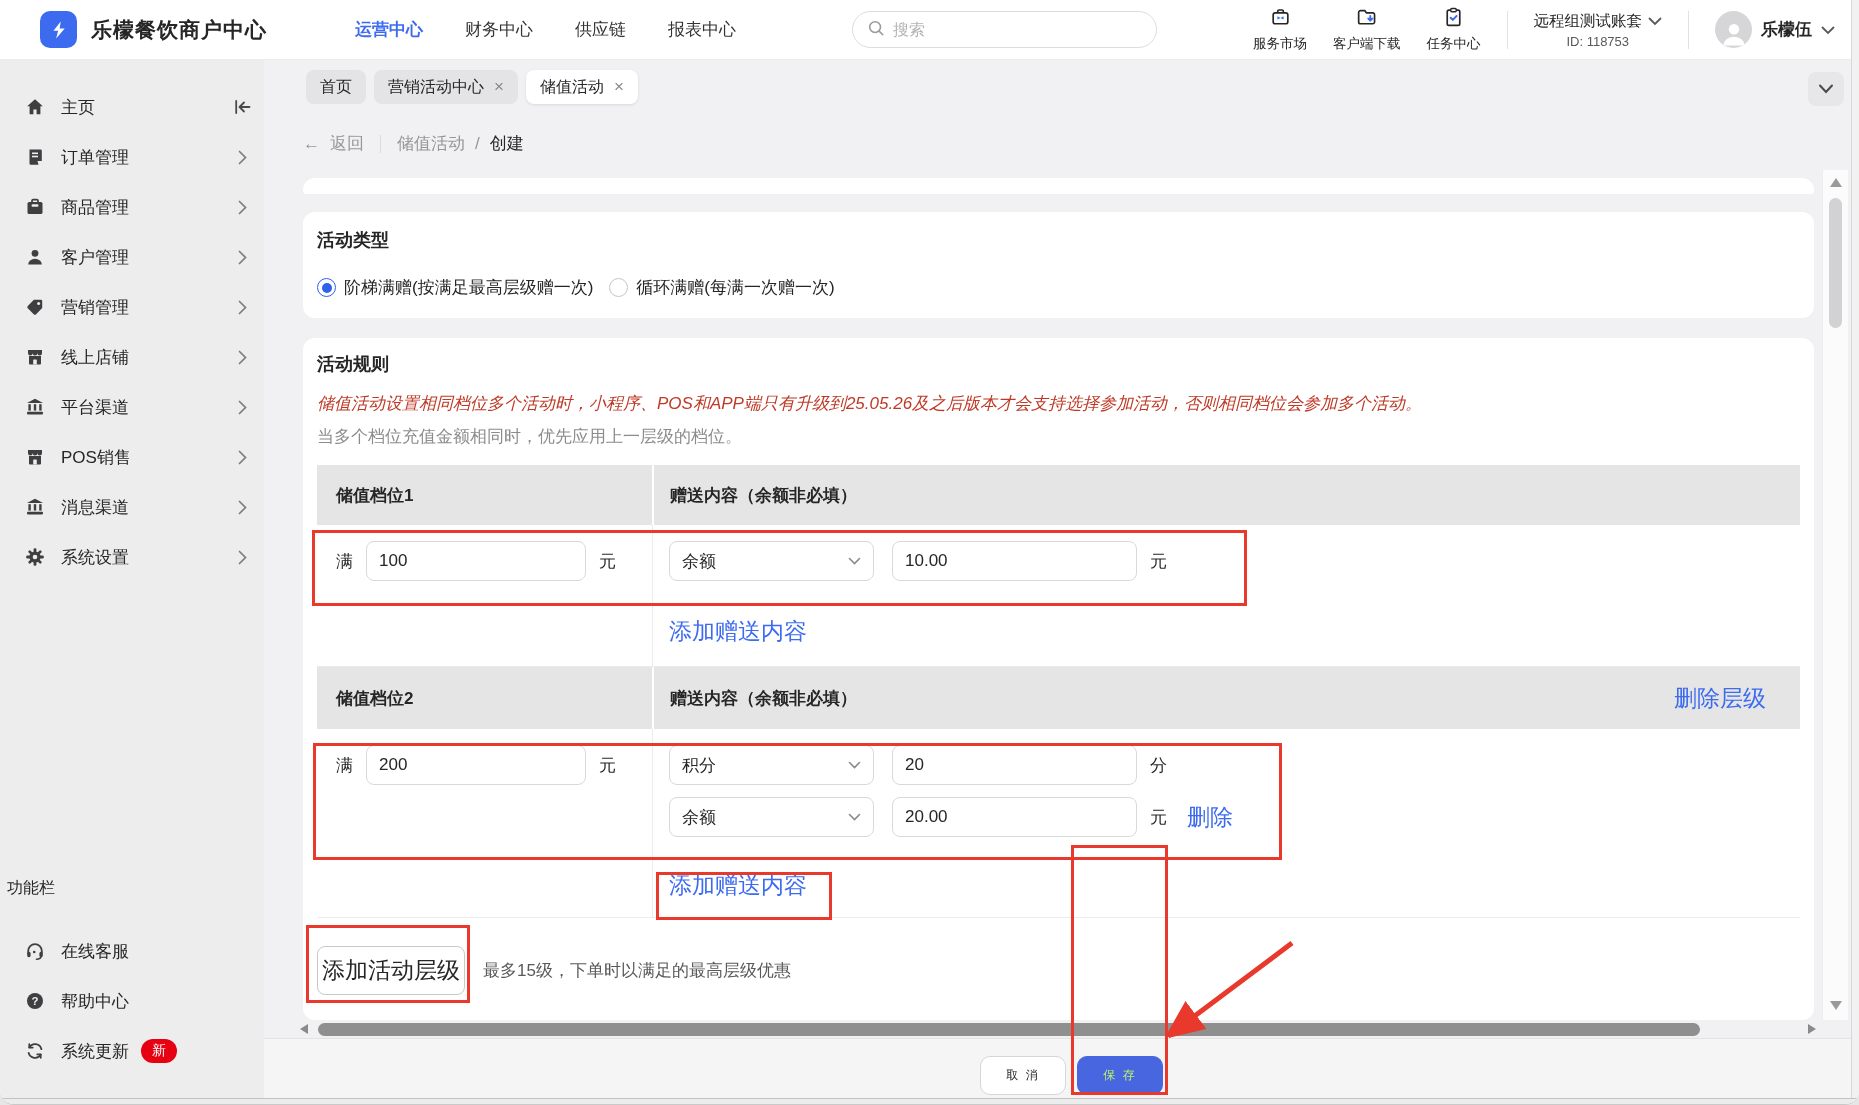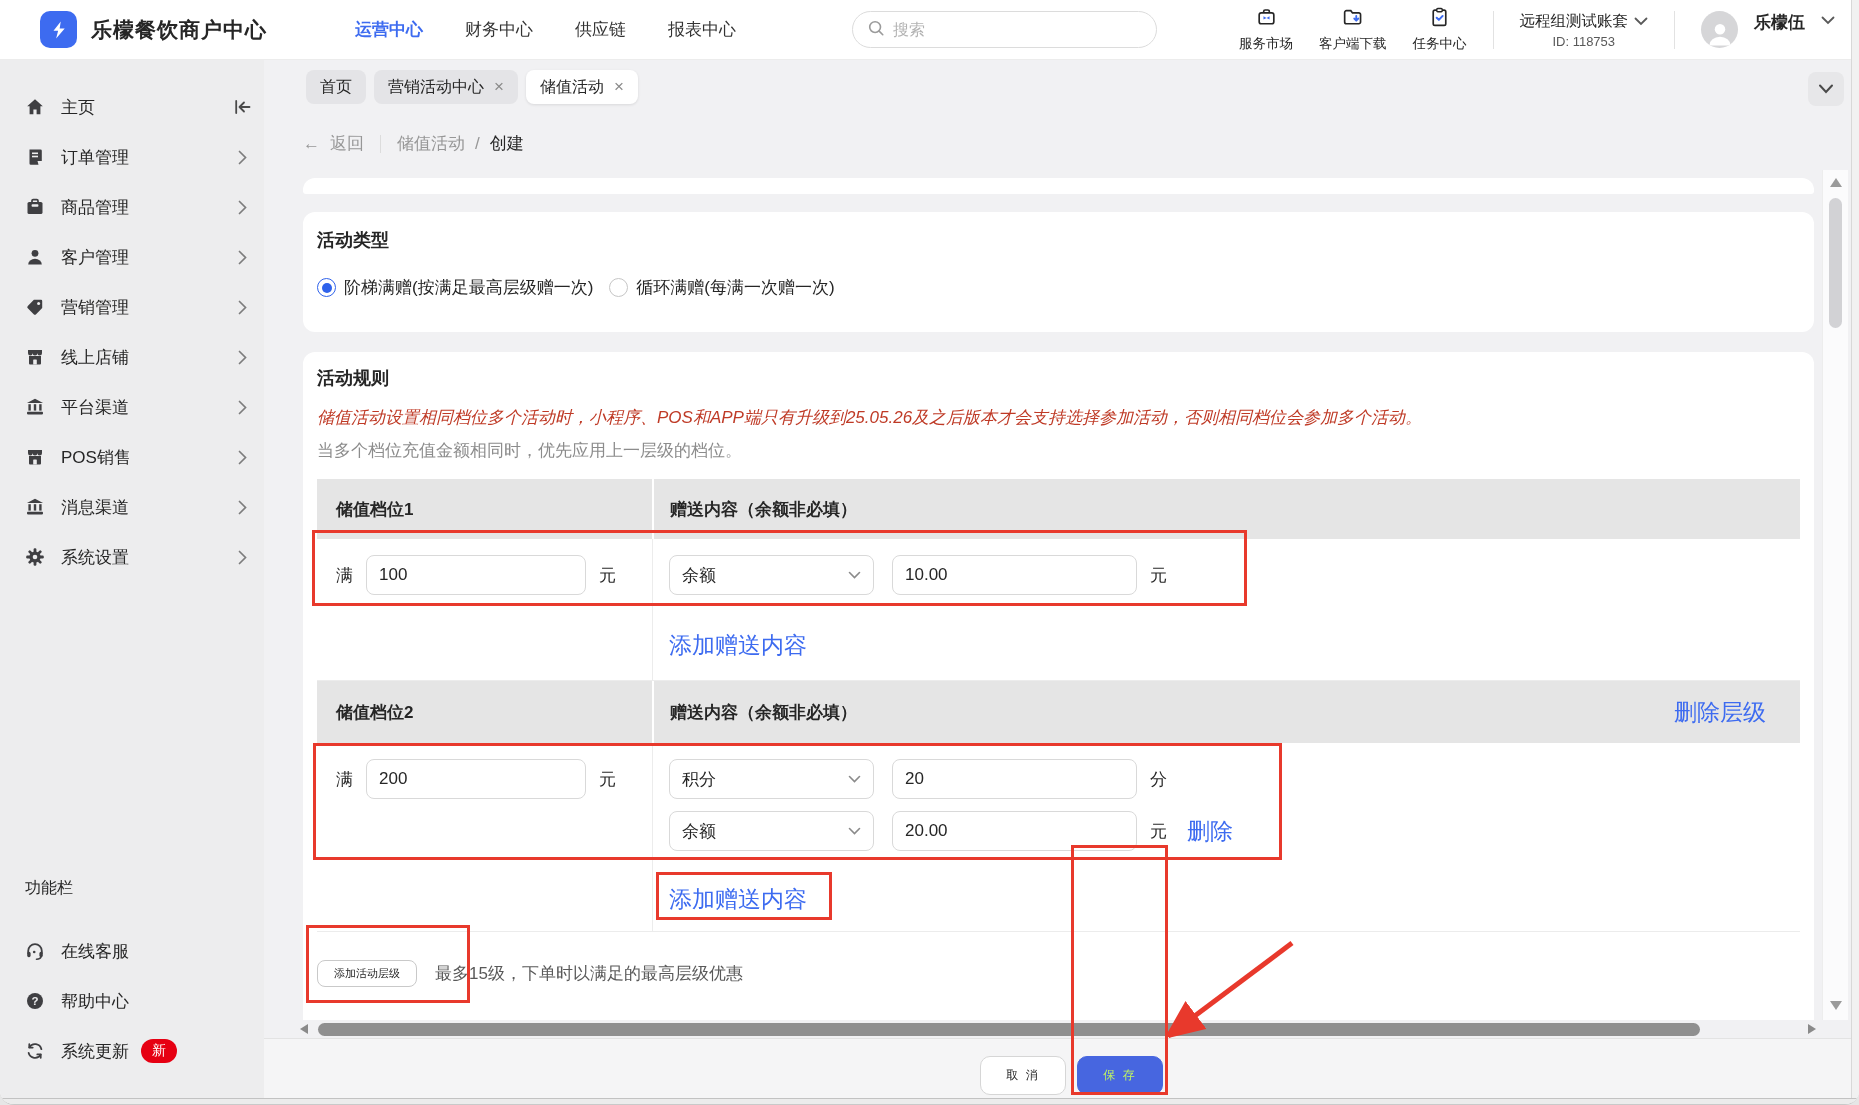--- a/index.html
+++ b/index.html
@@ -19,52 +19,52 @@
             display:flex; align-items:center; padding:0 14px; gap:8px; background:#fff; }
   .search input { border:none; outline:none; font-size:16px; width:230px; color:#262626; background:transparent; }
   .search input::placeholder { color:#b3b3b3; }
   .hd-right { margin-left:auto; display:flex; align-items:center; gap:26px; }
   .qlink { display:flex; flex-direction:column; align-items:center; gap:2px; cursor:pointer; }
   .qlink .ql-label { font-size:13.5px; color:#262626; white-space:nowrap; }
   .hd-sep { width:1px; height:38px; background:#e2e2e2; }
   .acct { text-align:center; cursor:pointer; }
   .acct-top { display:flex; align-items:center; gap:6px; font-size:15.5px; color:#262626; white-space:nowrap; }
   .acct-id { font-size:13px; color:#595959; margin-top:2px; }
-  .userbox { display:flex; align-items:flex-start; gap:16px; cursor:pointer; }
+  .userbox { display:flex; align-items:center; gap:9px; cursor:pointer; }
   .avatar { width:37px; height:37px; border-radius:50%; background:#d6d6d8; display:flex; align-items:flex-end; justify-content:center; overflow:hidden; }
   .uname { font-size:17px; font-weight:600; white-space:nowrap; }
 
   
   .sb { position:absolute; left:0; top:60px; bottom:0; width:264px; background:#ededee; padding-top:22px; z-index:10; }
   .sb-item { height:50px; display:flex; align-items:center; padding:0 12px 0 25px; cursor:pointer; }
   .sb-item .lbl { font-size:17px; color:#262626; margin-left:16px; }
   .sb-ic { width:20px; height:20px; display:flex; }
   .sb-end { margin-left:auto; display:flex; width:20px; justify-content:center; }
-  .sb-cap { font-size:16px; color:#262626; padding-left:25px; margin-top:296px; }
+  .sb-cap { font-size:16px; color:#262626; padding-left:7px; margin-top:296px; }
   .sb-foot { margin-top:27px; }
   .badge { background:#e60012; color:#fff; font-size:14px; border-radius:14px; padding:3px 11px; margin-left:12px; }
 
   
   .ct { position:absolute; left:264px; top:60px; right:0; bottom:0; background:#f1f1f3; }
   .tabs { position:absolute; left:42px; top:10px; display:flex; gap:8px; }
   .tab { height:34px; display:flex; align-items:center; gap:10px; padding:0 14px; border-radius:8px;
          background:#e4e4e7; font-size:16px; cursor:pointer; white-space:nowrap; }
   .tab .x { color:#8a8a8a; font-size:17px; }
   .tab.on { background:#fff; box-shadow:0 1px 3px rgba(0,0,0,.10); }
   .tab-caret { position:absolute; top:12px; left:1544px; width:36px; height:34px; border-radius:8px; background:#e7e7e9;
                display:flex; align-items:center; justify-content:center; cursor:pointer; }
   .crumb { position:absolute; left:39px; top:72px; display:flex; align-items:center; gap:10px; font-size:17px; }
   .crumb .mut { color:#979797; }
   .crumb .bar { width:1px; height:18px; background:#dcdcdc; margin:0 6px; }
   .crumb .cur { color:#262626; }
 
   .scroll { position:absolute; left:0; top:110px; width:1558px; height:850px; overflow:hidden; padding-left:39px; }
   .sliver { margin-top:8px; width:1511px; height:16px; background:#fff; border-radius:12px 12px 3px 3px; }
   .card { width:1511px; background:#fff; border-radius:12px; }
-  .card1 { margin-top:18px; height:120px; padding:16px 14px; }
+  .card1 { margin-top:18px; height:106px; padding:16px 14px; }
   .card2 { margin-top:20px; height:682px; padding:14px 14px 0; }
   .card-title { font-size:18px; font-weight:700; }
   .radios { display:flex; align-items:center; margin-top:24px; gap:16px; }
   .radio-opt { display:flex; align-items:center; gap:8px; cursor:pointer; }
   .radio { width:19px; height:19px; border-radius:50%; border:1.5px solid #c6c6c6; background:#fff; position:relative; flex:0 0 auto; }
   .radio.sel { border-color:#2f62eb; }
   .radio.sel::after { content:""; position:absolute; inset:3.5px; border-radius:50%; background:#2f62eb; }
   .radio-lbl { font-size:17px; }
 
   .warn { margin-top:16px; font-size:17px; color:#bf3a26;font-style:italic; }
@@ -91,22 +91,22 @@
   .inp.w1 { width:220px; margin-left:13px; }
   .inp.w2 { width:245px; margin-left:18px; }
   .unit { font-size:17px; margin-left:13px; }
   .selbox { width:205px; height:40px; border:1px solid #d9d9d9; border-radius:8px; background:#fff;
             display:flex; align-items:center; padding:0 12px; font-size:17px; cursor:pointer; }
   .selbox svg { margin-left:auto; }
   .lnk { color:#3d6bf0; font-size:23px; cursor:pointer; white-space:nowrap; }
   .dellv { margin-left:auto; margin-right:34px; }
   .del { margin-left:20px; }
   .addtier-row { margin-top:28px; display:flex; align-items:center; }
-  .btn-addtier { height:27px; padding:0 16px; background:#fff; border:1px solid #c9c9c9; border-radius:8px;
-                 font-size:11px; cursor:pointer; color:#262626; }
+  .btn-addtier { height:49px; padding:0 4px; background:#fff; border:1px solid #c9c9c9; border-radius:8px;
+                 font-size:23px; cursor:pointer; color:#262626; }
   .tiernote { font-size:17px; color:#595959; margin-left:18px; }
 
   
   .hsb { position:absolute; left:32px; top:960px; width:1526px; height:18px; display:flex; align-items:center; }
   .hsb .thumb { position:absolute; left:22px; top:3px; width:1382px; height:13px; background:#8f8f8f; border-radius:7px; }
   .tri { width:0; height:0; position:absolute; }
   .tri.l { left:4px; top:4px; border-top:5px solid transparent; border-bottom:5px solid transparent; border-right:8px solid #8a8a8a; }
   .tri.r { right:6px; top:4px; border-top:5px solid transparent; border-bottom:5px solid transparent; border-left:8px solid #8a8a8a; }
   .vsb { position:absolute; left:1558px; top:110px; width:26px; height:850px; background:#fbfbfc; border-left:1px solid #ededed; }
   .tri.u { left:7px; top:8px; border-left:6px solid transparent; border-right:6px solid transparent; border-bottom:9px solid #9a9a9a; }

